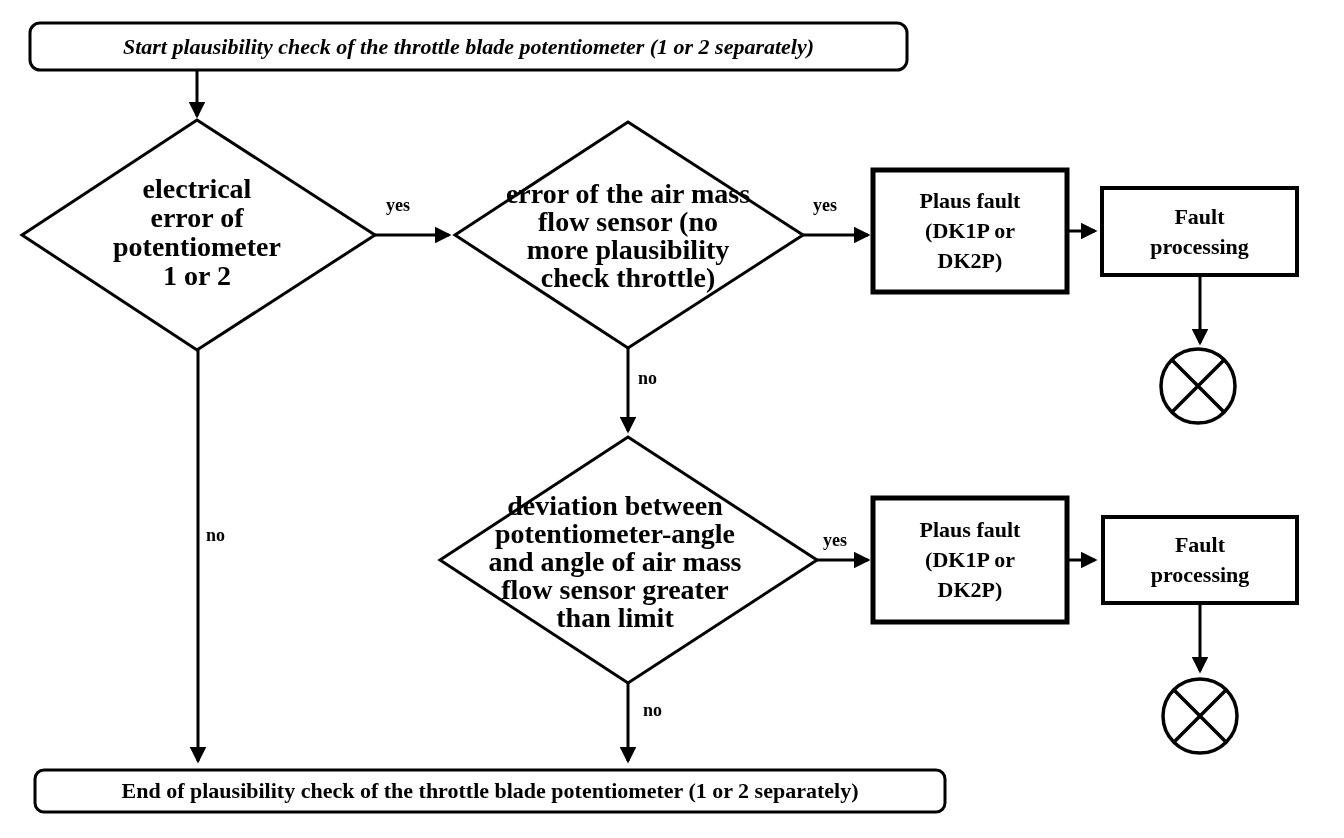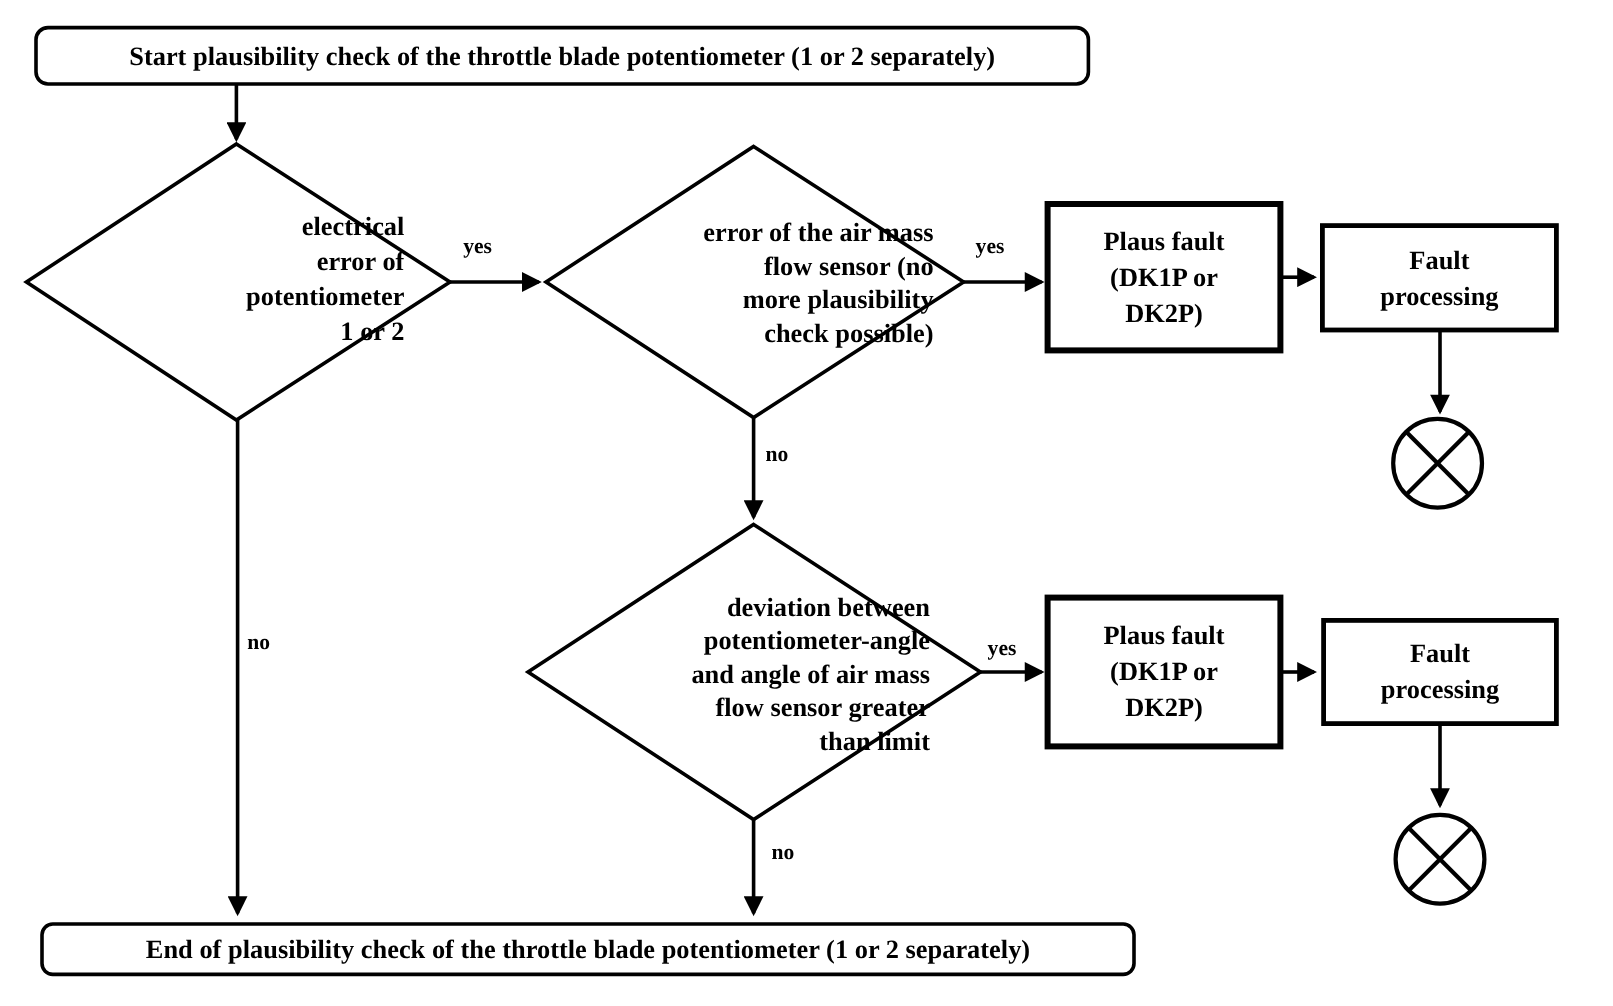--- a/index.html
+++ b/index.html
@@ -28,23 +28,22 @@
     line-height: 26px;
   }
   .proc-lbl {
     display: flex;
     align-items: center;
     justify-content: center;
     font-size: 22px;
     line-height: 30px;
   }
   .dia-lbl {
-    font-size: 22px;
+    font-size: 28px;
     line-height: 28px;
-    text-align: right;
   }
   .edge-lbl {
     font-size: 18px;
     line-height: 24px;
     white-space: nowrap;
   }
 </style>
 </head>
 <body>
 
@@ -103,31 +102,31 @@
       <line x1="1226" y1="690" x2="1174" y2="742" stroke="#000000" stroke-width="3.5"></line>
     </g>
 
     <line x1="628" y1="683" x2="628" y2="761" stroke="#000000" stroke-width="3" marker-end="url(#ah)"></line>
 
     <line x1="198" y1="350" x2="198" y2="761" stroke="#000000" stroke-width="3" marker-end="url(#ah)"></line>
 
     <rect x="35" y="770" width="910" height="42" rx="9" ry="9" fill="#ffffff" stroke="#000000" stroke-width="3"></rect>
   </svg>
 
-  <div class="lbl term-lbl" style="left:30px; top:23px; width:877px; height:47px;">Start plausibility check of the throttle blade potentiometer (1 or 2 separately)</div>
+  <div class="lbl term-lbl" style="left:30px; top:23px; width:877px; height:47px;font-style:italic;">Start plausibility check of the throttle blade potentiometer (1 or 2 separately)</div>
 
   <div class="lbl dia-lbl" style="left:57px; top:174px; width:280px; line-height:29px;">electrical
 error of
 potentiometer
 1 or 2</div>
 
   <div class="lbl dia-lbl" style="left:478px; top:180px; width:300px;">error of the air mass
 flow sensor (no
 more plausibility
-check possible)</div>
+check throttle)</div>
 
   <div class="lbl dia-lbl" style="left:455px; top:492px; width:320px;">deviation between
 potentiometer-angle
 and angle of air mass
 flow sensor greater
 than limit</div>
 
   <div class="lbl proc-lbl" style="left:873px; top:170px; width:194px; height:122px;">Plaus fault
 (DK1P or
 DK2P)</div>

